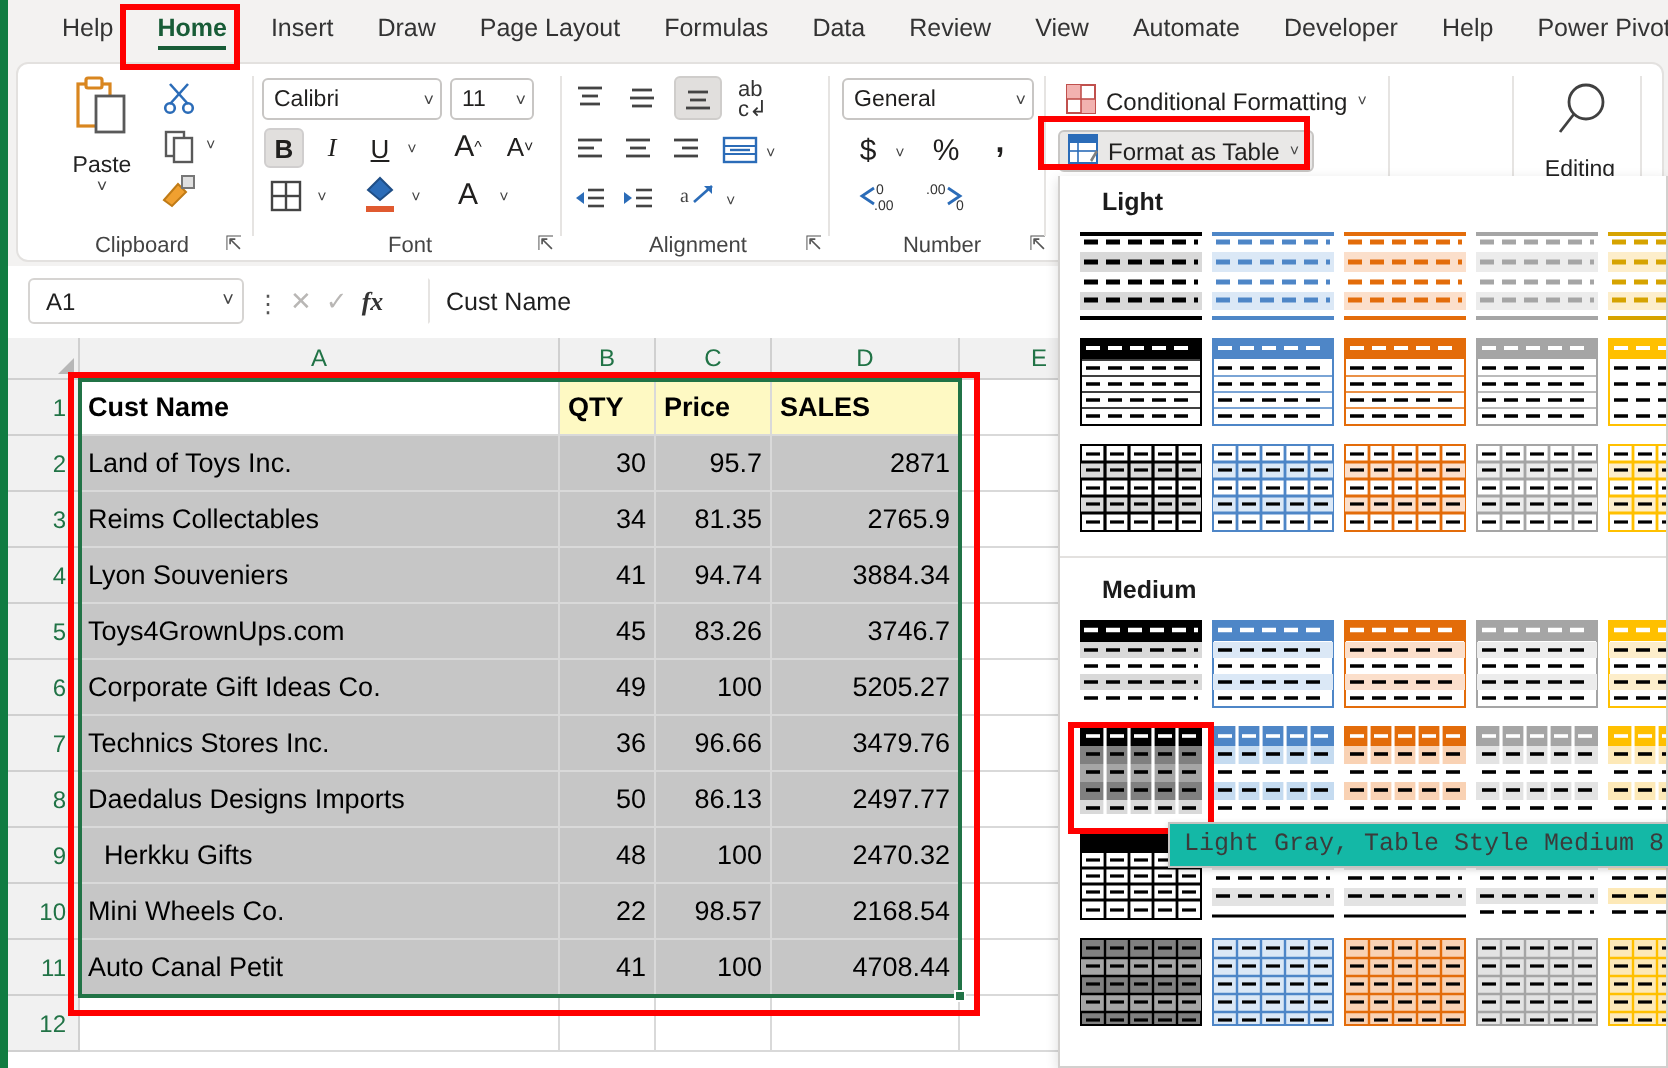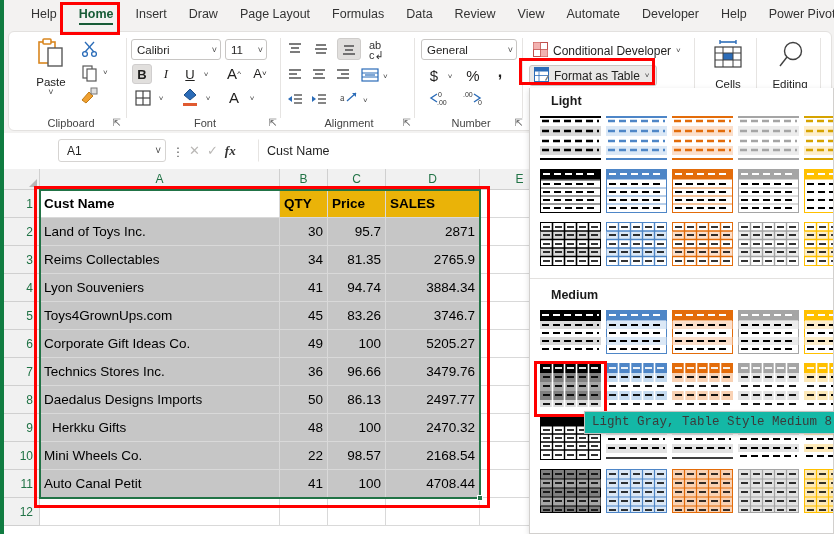--- a/index.html
+++ b/index.html
@@ -124,21 +124,21 @@
   .big-btn .lbl { font-size: 11.5px; color: #222; margin-top: 4px; }
   .share-ghost {
     position: absolute; left: 818px; top: 70px;
     font-size: 11.5px; color: #b9b7b5;
   }
 
   
   .fbar {
     position: absolute; left: 4px; top: 133px; right: 0; height: 36px;
     background: #ffffff;
-    display: flex; align-items: center; margin-left: 44px;
+    display: flex; align-items: center;
   }
   .namebox {
     position: absolute; left: 10px; top: 6px; width: 108px; height: 23px;
     border: 1px solid #d6d4d2; border-radius: 3px; background: #fff;
     display: flex; align-items: center; padding: 0 4px 0 8px;
     font-size: 12px; color: #1f1f1f;
   }
   .namebox .caret { margin-left: auto; font-size: 10px; color: #444; }
   .fb-dots { position: absolute; left: 124px; top: 12px; font-size: 12px; color: #555; }
   .fb-icons {
@@ -188,21 +188,21 @@
   .cell {
     position: absolute; height: 28px;
     border-right: 1px solid #d9d9d9; border-bottom: 1px solid #d9d9d9;
     font-size: 13.5px; color: #000000;
     display: flex; align-items: center;
     padding: 0 4px;
     white-space: nowrap; overflow: hidden;
   }
   .cell.sel { background: #c6c6c6; }
   .cell.hdrrow { background: #ffffff; font-weight: bold; }
-  .cell.hdrrow.gray { background: #eab308; }
+  .cell.hdrrow.gray { background: #fef9c3; }
   .cell.num { justify-content: flex-end; }
   .sel-outline {
     position: absolute;
     border: 2px solid #217346;
     pointer-events: none;
   }
   .sel-handle {
     position: absolute; width: 6px; height: 6px; background: #217346;
     border: 1px solid #ffffff;
   }
@@ -475,57 +475,39 @@
         <div class="style-btn" style="left:2px; top:6px;">
           <span>
             <svg width="15" height="15" viewBox="0 0 15 15">
               <rect x="0.5" y="0.5" width="14" height="14" fill="#fff" stroke="#c0504d" stroke-width="1"></rect>
               <rect x="0.5" y="0.5" width="7" height="7" fill="#f2b2b0"></rect>
               <rect x="7.5" y="7.5" width="7" height="7" fill="#f2b2b0"></rect>
               <line x1="0.5" y1="7.5" x2="14.5" y2="7.5" stroke="#c0504d" stroke-width="0.8"></line>
               <line x1="7.5" y1="0.5" x2="7.5" y2="14.5" stroke="#c0504d" stroke-width="0.8"></line>
             </svg>
           </span>
-          <span>Conditional Developer</span>
+          <span>Conditional Formatting</span>
           <span class="mini-caret">˅</span>
         </div>
         <div class="style-btn pressed" style="left:2px; top:31px;">
           <span>
             <svg width="15" height="15" viewBox="0 0 15 15">
               <rect x="0.5" y="0.5" width="14" height="14" fill="#fff" stroke="#2b6cb8" stroke-width="1"></rect>
               <rect x="0.5" y="0.5" width="14" height="4" fill="#2b6cb8"></rect>
               <line x1="0.5" y1="8.5" x2="14.5" y2="8.5" stroke="#2b6cb8" stroke-width="0.8"></line>
               <line x1="5" y1="4.5" x2="5" y2="14.5" stroke="#2b6cb8" stroke-width="0.8"></line>
               <path d="M11 13 L14 8 L15 9 L12 14 Z" fill="#7f7f7f"></path>
             </svg>
           </span>
           <span>Format as Table</span>
           <span class="mini-caret">˅</span>
         </div>
       </div>
       <div class="grp-sep" style="left:685px;"></div>
 
-      <div class="grp" id="grp-cells">
-        <div class="big-btn">
-          <span>
-            <svg width="34" height="30" viewBox="0 0 34 30">
-              <line x1="9" y1="2" x2="25" y2="2" stroke="#2b6cb8" stroke-width="1.6"></line>
-              <line x1="9" y1="0" x2="9" y2="4" stroke="#2b6cb8" stroke-width="1.4"></line>
-              <line x1="25" y1="0" x2="25" y2="4" stroke="#2b6cb8" stroke-width="1.4"></line>
-              <rect x="4" y="7" width="26" height="20" fill="#fff" stroke="#404040" stroke-width="1.2"></rect>
-              <rect x="12" y="13" width="10" height="7" fill="#2b6cb8"></rect>
-              <line x1="4" y1="13" x2="30" y2="13" stroke="#404040" stroke-width="1"></line>
-              <line x1="4" y1="20" x2="30" y2="20" stroke="#404040" stroke-width="1"></line>
-              <line x1="12" y1="7" x2="12" y2="27" stroke="#404040" stroke-width="1"></line>
-              <line x1="22" y1="7" x2="22" y2="27" stroke="#404040" stroke-width="1"></line>
-            </svg>
-          </span>
-          <div class="lbl">Cells</div>
-        </div>
-      </div>
       <div class="grp-sep" style="left:747px;"></div>
 
       <div class="grp" id="grp-editing">
         <div class="big-btn">
           <span>
             <svg width="32" height="30" viewBox="0 0 32 30">
               <circle cx="19" cy="11" r="8.5" fill="none" stroke="#404040" stroke-width="1.4"></circle>
               <line x1="13" y1="17" x2="6" y2="26" stroke="#404040" stroke-width="1.4"></line>
             </svg>
           </span>

